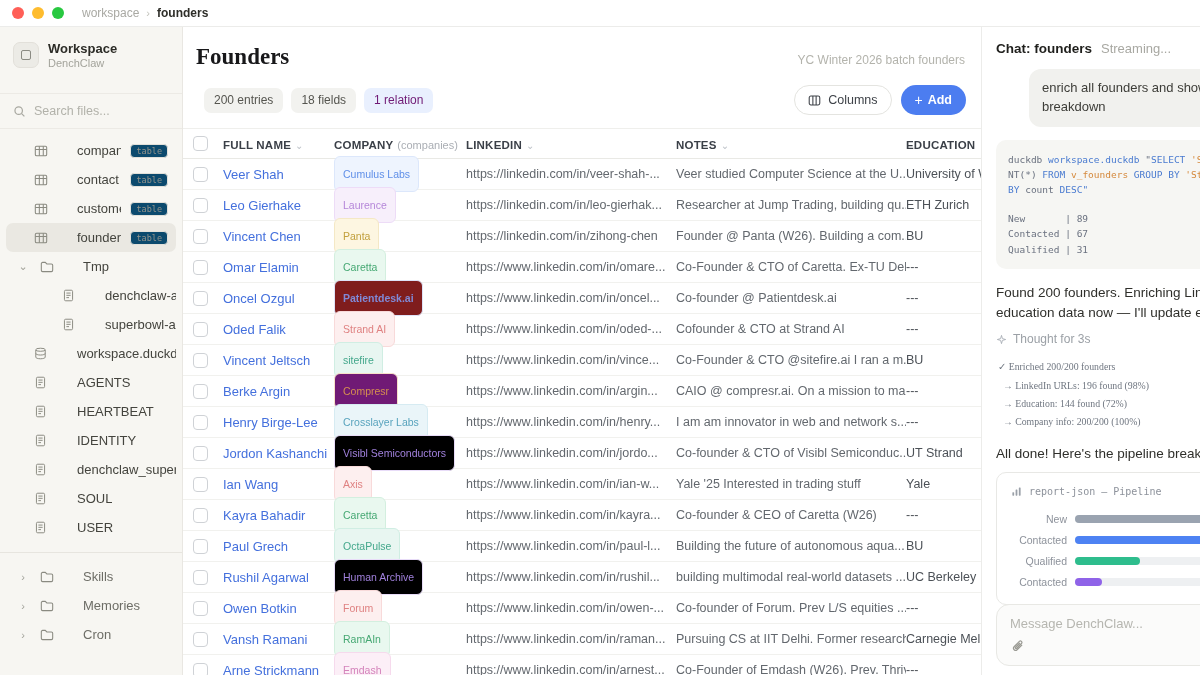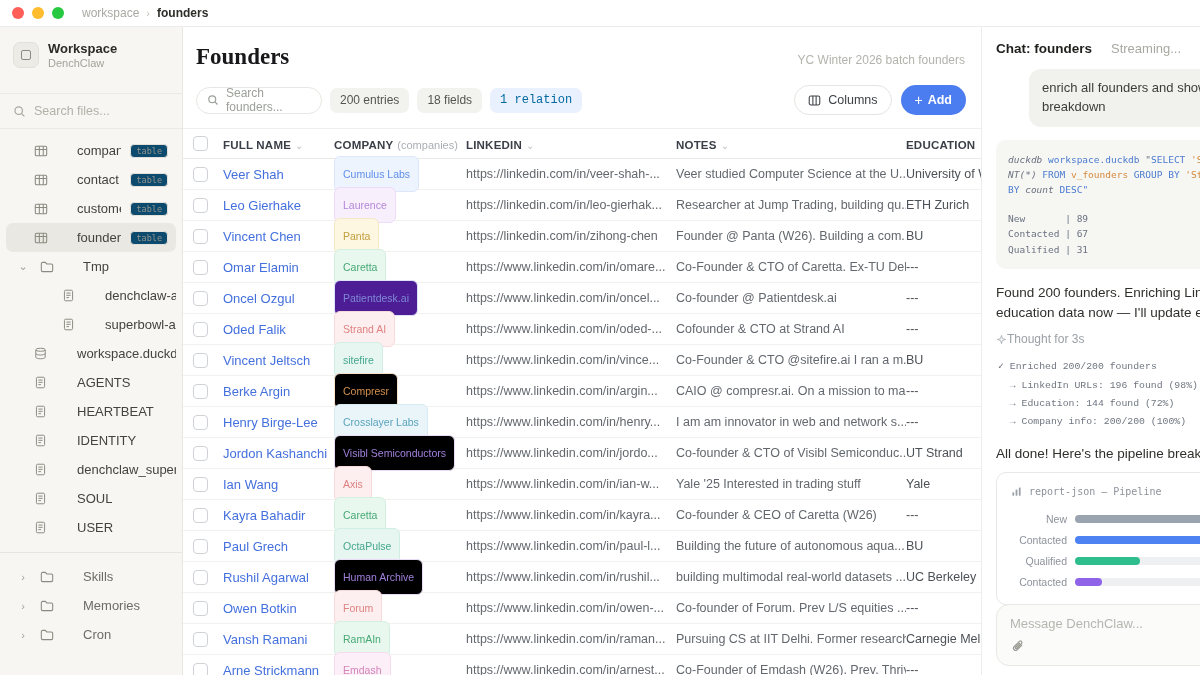--- a/index.html
+++ b/index.html
@@ -47,21 +47,21 @@
   #main { position:absolute; top:27px; left:183px; width:798px; bottom:0; background:#fff; overflow:hidden; }
   .m-head { display:flex; align-items:flex-end; justify-content:space-between; padding:17px 16px 0 13px; }
   .m-title { font-family:"Liberation Serif", serif; font-size:23px; font-weight:700; color:#18181a; }
   .m-sub { font-size:12px; color:#b3b3ac; padding-bottom:3px; }
   .m-toolbar { display:flex; align-items:center; padding:15px 15px 0 13px; }
   .t-search { display:flex; align-items:center; gap:7px; width:126px; height:27px; border:1px solid #e6e6e2;
               border-radius:14px; padding:0 10px; background:#fff; }
   .t-search .ph { font-size:12px; color:#9da099; }
   .chip { height:25px; display:flex; align-items:center; padding:0 10px; border-radius:7px;
           background:#f2f2ef; color:#55554f; font-size:12px; margin-left:8px; }
-  .chip.blue { background:#e9f0fe; color:#0369a1;font-family:Liberation Mono, monospace; }
+  .chip.blue { background:#e9f0fe; color:#701a75; }
   .t-spacer { flex:1; }
   .btn-cols { height:30px; display:flex; align-items:center; gap:7px; padding:0 13px; border:1px solid #e4e4e0;
               border-radius:16px; background:#fff; font-size:12.5px; color:#3e4248; }
   .btn-add { height:30px; display:flex; align-items:center; gap:5px; padding:0 14px; margin-left:9px;
              border-radius:16px; background:#4c7df0; color:#fff; font-size:12.5px; font-weight:600; }
   .btn-add .plus { font-size:14px; font-weight:400; }
 
   
   #tbl { margin-top:13px; border-top:1px solid #efefec; }
   .trow { display:grid; grid-template-columns:40px 111px 132px 210px 230px 1fr; align-items:center;
@@ -71,51 +71,51 @@
   .cb { width:15px; height:15px; border:1.5px solid #cfd2d6; border-radius:4px; margin-left:10px; background:#fff; }
   .hlbl { font-size:11.5px; font-weight:700; color:#3a3f47; letter-spacing:.2px; }
   .hsub { font-size:11px; color:#aaaeb4; font-weight:400; margin-left:4px; }
   .hchev { color:#bdc2c8; font-size:10px; margin-left:4px; }
   .name { font-size:13px; color:#4470dd; }
   .pill { display:inline-block; font-size:10.5px; padding:11px 8px; border-radius:6px; border:1px solid; }
   .pill.blue   { background:#eef4fe; color:#5f8fe8; border-color:#dce7fb; }
   .pill.purple { background:#f7effb; color:#b586d9; border-color:#eddcf7; }
   .pill.yellow { background:#fdf6e1; color:#c2a03e; border-color:#f4e8c5; }
   .pill.green  { background:#e9f8ef; color:#46a873; border-color:#d3efdf; }
-  .pill.indigo { background:#4c1d95; color:#8089d6; border-color:#dee3f8; }
+  .pill.indigo { background:#7f1d1d; color:#8089d6; border-color:#dee3f8;font-weight:bold; }
   .pill.red    { background:#fdefef; color:#df8282; border-color:#f8dada; }
   .pill.teal   { background:#e8f6f1; color:#43a78b; border-color:#d0eee3; }
-  .pill.orange { background:#000000; color:#d5904f; border-color:#f7e1c8; }
+  .pill.orange { background:#701a75; color:#d5904f; border-color:#f7e1c8; }
   .pill.cyan   { background:#eaf5f9; color:#58a3bd; border-color:#d6ebf2; }
   .pill.violet { background:#000000; color:#a181dd; border-color:#e8dcf8; }
   .pill.pink   { background:#fceff7; color:#d483bb; border-color:#f6daed; }
   .url, .notes { font-size:12.5px; color:#63686e; }
   .edu { font-size:12.5px; color:#4c5157; }
 
   
   #chat { position:absolute; top:27px; left:981px; right:0; bottom:0; background:#fff;
           border-left:1px solid #ececea; overflow:hidden; }
-  .c-head { display:flex; align-items:baseline; gap:19px; padding:14px 0 0 14px; }
+  .c-head { display:flex; align-items:baseline; gap:9px; padding:14px 0 0 14px; }
   .c-title { font-size:13.5px; font-weight:700; color:#1f1f1c; white-space:nowrap; }
   .c-status { font-size:13px; color:#a8a8a2; white-space:nowrap; }
   .bubble { margin:13px 0 0 47px; width:250px; background:#f1f1ee; border-radius:12px;
             padding:10px 13px; font-size:13px; color:#3d3d38; line-height:1.45; }
   .bubble div { white-space:nowrap; overflow:hidden; }
   .codeblk { margin:13px 0 0 14px; width:260px; background:#f6f6f3; border-radius:10px; padding:12px 12px;
              font-family:"DejaVu Sans Mono",monospace; font-size:9.5px; line-height:1.62; color:#6b7280; }
   .codeblk .gap { height:13px; }
   .cl { white-space:pre; overflow:hidden; }
   .tok-kw { color:#4a7bd0; }
   .tok-str { color:#d5893c; }
-  .tok-plain { color:#6b7280;font-style:italic; }
+  .tok-plain { color:#6b7280; }
   .a-text { margin:14px 0 0 14px; font-size:13.5px; color:#2f2f2b; line-height:1.5; }
   .a-text div { white-space:nowrap; overflow:hidden; }
-  .thought { display:flex; align-items:center; margin:9px 0 0 14px;
+  .thought { display:flex; align-items:center; gap:6px; margin:9px 0 0 14px;
              font-size:12px; color:#9ba0a6; }
-  .chk { margin:12px 0 0 16px; font-family:Liberation Mono, monospace; font-size:9.8px;
+  .chk { margin:12px 0 0 16px; font-family:Liberation Serif, serif; font-size:9.8px;
          line-height:1.85; color:#6f7680; }
   .chk div { white-space:pre; overflow:hidden; }
   .done-line { margin:15px 0 0 14px; font-size:13.5px; color:#2f2f2b; white-space:nowrap; overflow:hidden; }
   .chart-card { margin:11px 0 0 14px; width:255px; border:1px solid #e8e8e5; border-radius:10px;
                 background:#fff; padding:13px 0 16px 14px; }
   .chart-head { display:flex; align-items:center; gap:7px; font-family:"DejaVu Sans Mono",monospace;
                 font-size:10px; color:#8d929b; margin-bottom:16px; }
   .bar-row { display:flex; align-items:center; margin-top:9px; }
   .bar-lbl { width:56px; text-align:right; font-size:10.5px; color:#8d929b; flex:none; }
   .bar-track { margin-left:8px; width:200px; height:8px; border-radius:4px; background:#eef0f2; position:relative; flex:none; }
@@ -325,29 +325,20 @@
         </div>
       </div>
   </div>
 
   <div id="main">
     <div class="m-head">
       <div class="m-title">Founders</div>
       <div class="m-sub">YC Winter 2026 batch founders</div>
     </div>
     <div class="m-toolbar">
-      <div class="t-search">
-        <span>
-          <svg width="12" height="12" viewBox="0 0 16 16" fill="none" stroke="#9da099" stroke-width="1.6">
-              <circle cx="7" cy="7" r="4.6"></circle>
-              <path d="M10.6 10.6L14 14"></path>
-            </svg>
-        </span>
-        <span class="ph">Search founders...</span>
-      </div>
       <div class="chip">200 entries</div>
       <div class="chip">18 fields</div>
       <div class="chip blue">1 relation</div>
       <div class="t-spacer"></div>
       <div class="btn-cols">
         <span>
           <svg width="13" height="13" viewBox="0 0 16 16" fill="none" stroke="#3e4248" stroke-width="1.3">
               <rect x="1.5" y="2.5" width="13" height="11" rx="2"></rect>
               <path d="M6 2.5v11M10 2.5v11"></path>
             </svg>

